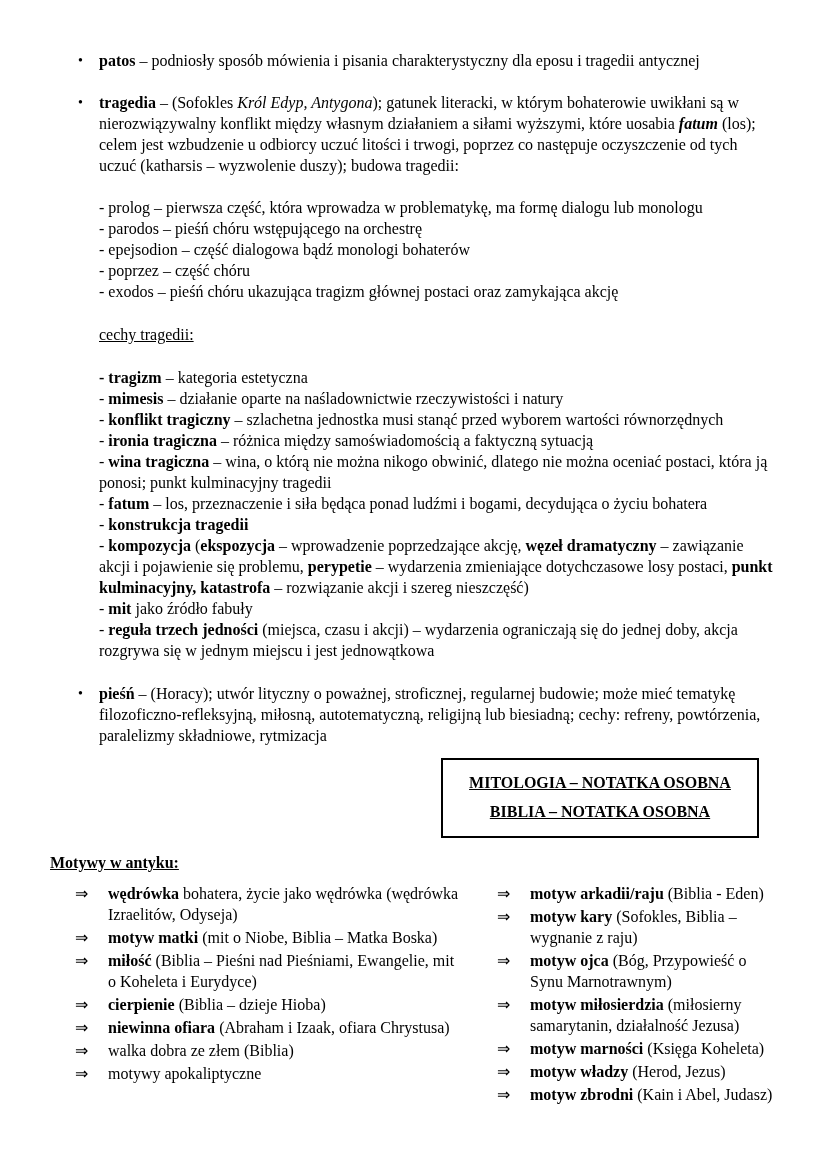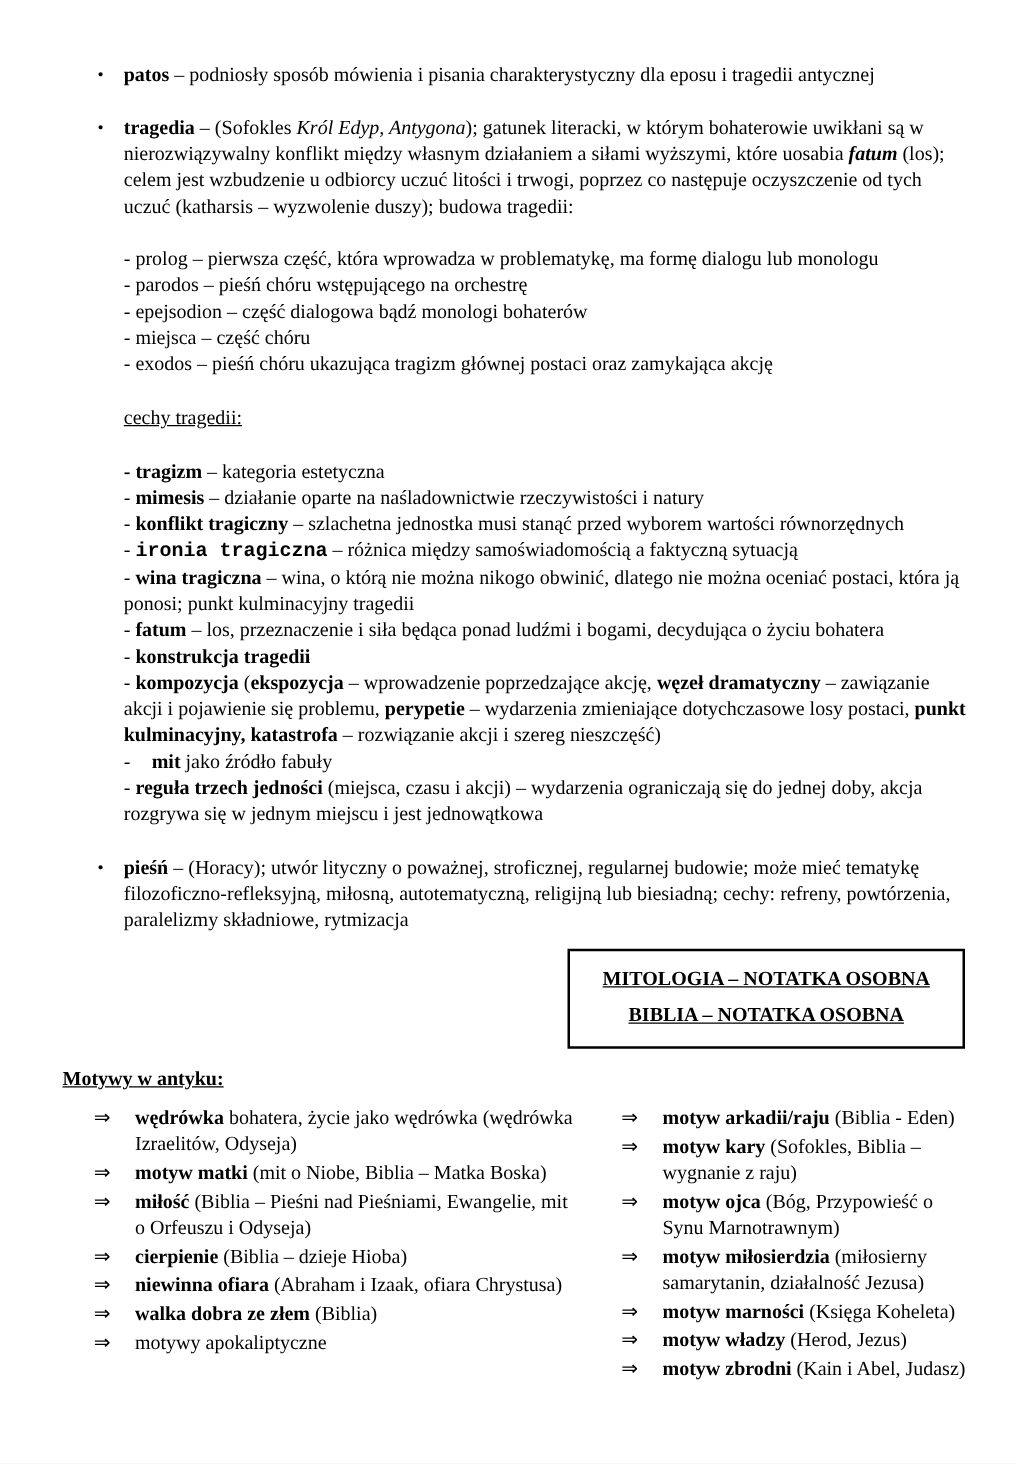--- a/index.html
+++ b/index.html
@@ -23,21 +23,21 @@
   .line { white-space:pre-wrap; }
   .underline-heading {
     margin-left:49px; margin-bottom:22px;
     text-decoration:underline;
   }
   .features { margin-bottom:22px; }
   .piesn-item { margin-bottom:12px; }
   .note-box {
     width:318px;
     margin-left:auto;
-    margin-right:6px;
+    margin-right:19px;
     border:2px solid #000000;
     padding:10px 6px 12px 6px;
     text-align:center;
     margin-bottom:14px;
   }
   .box-line {
     font-weight:bold;
     text-decoration:underline;
     margin:2px 0 8px 0;
   }
@@ -66,36 +66,36 @@
 
   <div class="bullet-item">
     <span class="bullet-marker">•</span>
     <p class="para"><span style="font-weight: bold;">tragedia</span><span> – (Sofokles </span><span style="font-style: italic;">Król Edyp, Antygona</span><span>); gatunek literacki, w którym bohaterowie uwikłani są w nierozwiązywalny konflikt między własnym działaniem a siłami wyższymi, które uosabia </span><span style="font-weight: bold; font-style: italic;">fatum</span><span> (los); celem jest wzbudzenie u odbiorcy uczuć litości i trwogi, poprzez co następuje oczyszczenie od tych uczuć (katharsis – wyzwolenie duszy); budowa tragedii:</span></p>
   </div>
 
   <div class="sub-block">
     <p class="line">- prolog – pierwsza część, która wprowadza w problematykę, ma formę dialogu lub monologu</p>
     <p class="line">- parodos – pieśń chóru wstępującego na orchestrę</p>
     <p class="line">- epejsodion – część dialogowa bądź monologi bohaterów</p>
-    <p class="line">- miejsca – część chóru</p>
+    <p class="line">- poprzez – część chóru</p>
     <p class="line">- exodos – pieśń chóru ukazująca tragizm głównej postaci oraz zamykająca akcję</p>
   </div>
 
   <p class="underline-heading">cechy tragedii:</p>
 
   <div class="sub-block features">
     <p class="line"><span style="font-weight: bold;">- tragizm</span><span> – kategoria estetyczna</span></p>
     <p class="line"><span>- </span><span style="font-weight: bold;">mimesis</span><span> – działanie oparte na naśladownictwie rzeczywistości i natury</span></p>
     <p class="line"><span>- </span><span style="font-weight: bold;">konflikt tragiczny</span><span> – szlachetna jednostka musi stanąć przed wyborem wartości równorzędnych</span></p>
-    <p class="line"><span>- </span><span style="font-weight: bold; font-family: Liberation Mono, monospace;">ironia tragiczna</span><span> – różnica między samoświadomością a faktyczną sytuacją</span></p>
+    <p class="line"><span>- </span><span style="font-weight: bold;">ironia tragiczna</span><span> – różnica między samoświadomością a faktyczną sytuacją</span></p>
     <p class="line"><span>- </span><span style="font-weight: bold;">wina tragiczna</span><span> – wina, o którą nie można nikogo obwinić, dlatego nie można oceniać postaci, która ją ponosi; punkt kulminacyjny tragedii</span></p>
     <p class="line"><span>- </span><span style="font-weight: bold;">fatum</span><span> – los, przeznaczenie i siła będąca ponad ludźmi i bogami, decydująca o życiu bohatera</span></p>
     <p class="line"><span>- </span><span style="font-weight: bold;">konstrukcja tragedii</span></p>
     <p class="line"><span>- </span><span style="font-weight: bold;">kompozycja</span><span> (</span><span style="font-weight: bold;">ekspozycja</span><span> – wprowadzenie poprzedzające akcję, </span><span style="font-weight: bold;">węzeł dramatyczny</span><span> – zawiązanie akcji i pojawienie się problemu, </span><span style="font-weight: bold;">perypetie</span><span> – wydarzenia zmieniające dotychczasowe losy postaci, </span><span style="font-weight: bold;">punkt kulminacyjny, katastrofa</span><span> – rozwiązanie akcji i szereg nieszczęść)</span></p>
-    <p class="line"><span>- </span><span style="font-weight: bold; margin-left: 13px;">mit</span><span> jako źródło fabuły</span></p>
+    <p class="line"><span>- </span><span style="font-weight: bold;">mit</span><span> jako źródło fabuły</span></p>
     <p class="line"><span>- </span><span style="font-weight: bold; text-align: center;">reguła trzech jedności</span><span> (miejsca, czasu i akcji) – wydarzenia ograniczają się do jednej doby, akcja rozgrywa się w jednym miejscu i jest jednowątkowa</span></p>
   </div>
 
   <div class="bullet-item piesn-item">
     <span class="bullet-marker">•</span>
     <p class="para"><span style="font-weight: bold;">pieśń</span><span> – (Horacy); utwór lityczny o poważnej, stroficznej, regularnej budowie; może mieć tematykę filozoficzno-refleksyjną, miłosną, autotematyczną, religijną lub biesiadną; cechy: refreny, powtórzenia, paralelizmy składniowe, rytmizacja</span></p>
   </div>
 
   <div class="note-box">
     <p class="box-line">MITOLOGIA – NOTATKA OSOBNA</p>
@@ -109,33 +109,33 @@
       <div class="motif-item">
         <span class="arrow">⇒</span>
         <p class="motif-text"><span style="font-weight: bold; margin-top: 32px;">wędrówka</span><span> bohatera, życie jako wędrówka (wędrówka Izraelitów, Odyseja)</span></p>
       </div>
       <div class="motif-item">
         <span class="arrow">⇒</span>
         <p class="motif-text"><span style="font-weight: bold;">motyw matki</span><span> (mit o Niobe, Biblia – Matka Boska)</span></p>
       </div>
       <div class="motif-item">
         <span class="arrow">⇒</span>
-        <p class="motif-text"><span style="font-weight: bold;">miłość</span><span> (Biblia – Pieśni nad Pieśniami, Ewangelie, mit o Orfeuszu i Odyseja)</span></p>
+        <p class="motif-text"><span style="font-weight: bold;">miłość</span><span> (Biblia – Pieśni nad Pieśniami, Ewangelie, mit o Koheleta i Eurydyce)</span></p>
       </div>
       <div class="motif-item">
         <span class="arrow">⇒</span>
         <p class="motif-text"><span style="font-weight: bold;">cierpienie</span><span> (Biblia – dzieje Hioba)</span></p>
       </div>
       <div class="motif-item">
         <span class="arrow">⇒</span>
         <p class="motif-text"><span style="font-weight: bold;">niewinna ofiara</span><span> (Abraham i Izaak, ofiara Chrystusa)</span></p>
       </div>
       <div class="motif-item">
         <span class="arrow">⇒</span>
-        <p class="motif-text"><span style="font-weight: bold; text-align: center;">walka dobra ze złem</span><span> (Biblia)</span></p>
+        <p class="motif-text"><span style="font-weight: normal; text-align: center;">walka dobra ze złem</span><span> (Biblia)</span></p>
       </div>
       <div class="motif-item">
         <span class="arrow">⇒</span>
         <p class="motif-text"><span style="font-weight: normal;">motywy apokaliptyczne</span></p>
       </div>
     </div>
     <div class="col-right">
       <div class="motif-item">
         <span class="arrow">⇒</span>
         <p class="motif-text"><span style="font-weight: bold;">motyw arkadii/raju</span><span> (Biblia - Eden)</span></p>

